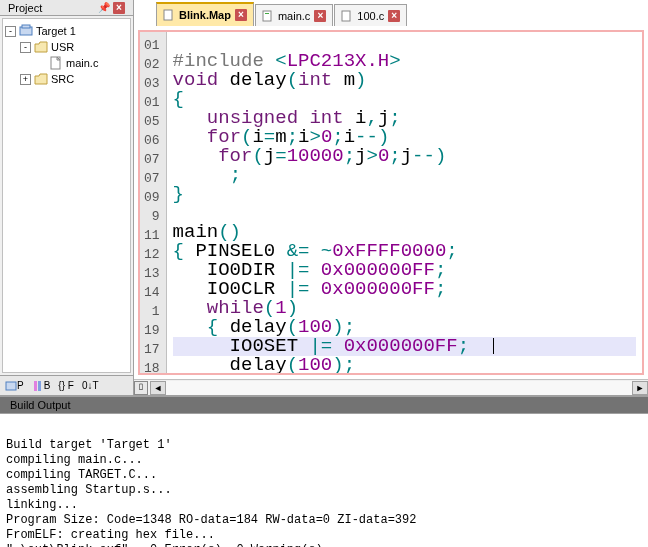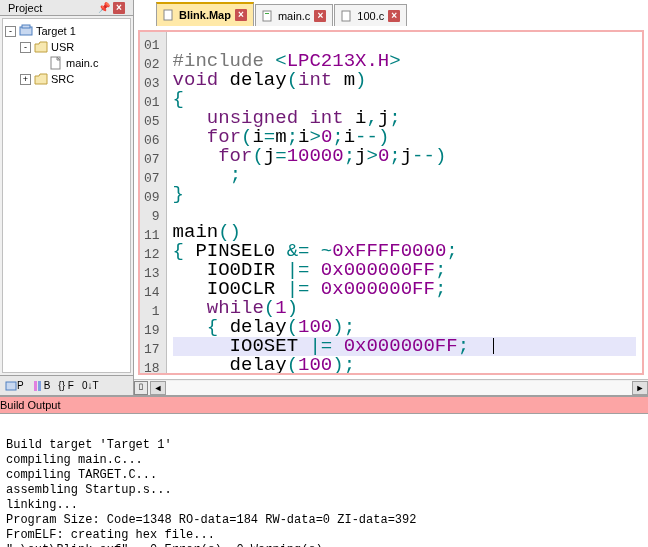--- a/index.html
+++ b/index.html
@@ -133,24 +133,24 @@
   .scrollbar-h {
     height: 16px;
     background: #f0f0f0;
     border-top: 1px solid #c0c0c0;
     display: flex;
     align-items: center;
   }
   .sb-btn { width: 16px; height: 14px; border: 1px solid #a0a0a0; background: #e0e0e0; font-size: 9px; line-height: 12px; text-align: center; cursor: pointer; }
   .sb-track { flex: 1; height: 14px; background: #f8f8f8; }
   .build-header {
-    background: #fca5a5;
+    background: #737373;
     border-top: 1px solid #a0a0a0;
     border-bottom: 1px solid #a0a0a0;
-    padding: 2px 0;
+    padding: 2px 10px;
     height: 18px;
     font-size: 11px;
   }
   .build-output {
     flex: 1;
     background: #fff;
     font-family: "Courier New", monospace;
     font-size: 12px;
     padding: 4px 6px;
     white-space: pre;

